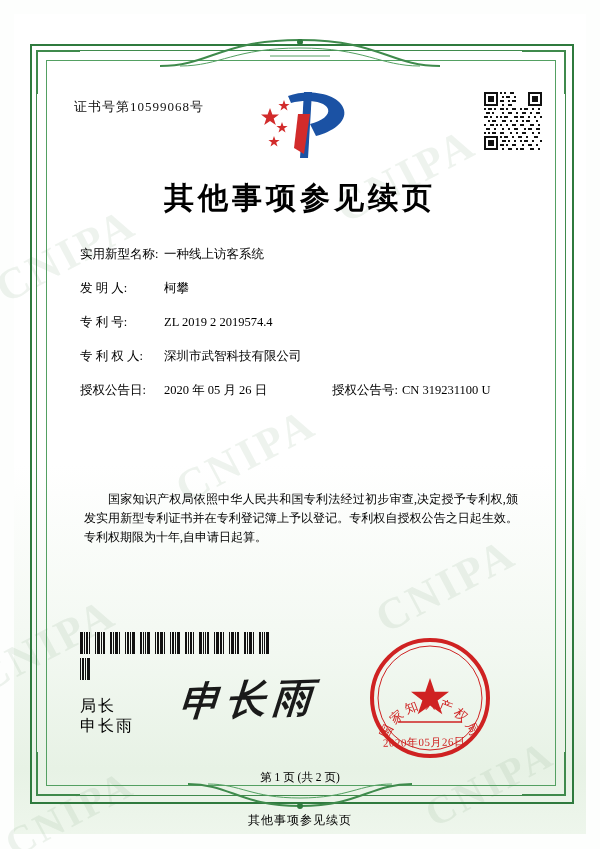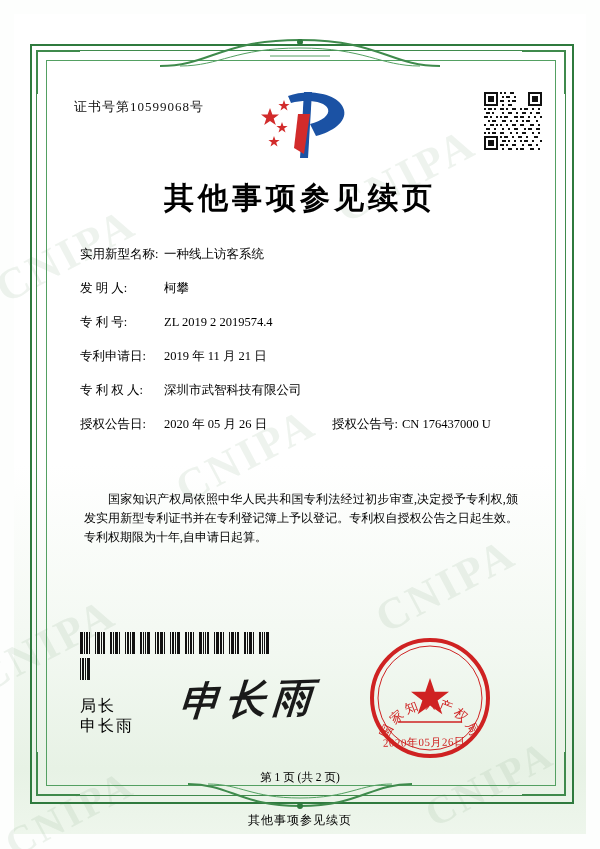--- a/index.html
+++ b/index.html
@@ -430,29 +430,26 @@
     <div class="field">
       <span class="flabel">实用新型名称:</span><span class="fvalue">一种线上访客系统</span>
     </div>
     <div class="field">
       <span class="flabel">发 明 人:</span><span class="fvalue">柯攀</span>
     </div>
     <div class="field">
       <span class="flabel">专 利 号:</span><span class="fvalue">ZL 2019 2 2019574.4</span>
     </div>
     <div class="field">
-      <span class="flabel">专利申请日:</span><span class="fvalue">2019 年 11 月 21 日</span>
-    </div>
-    <div class="field">
       <span class="flabel">专 利 权 人:</span><span class="fvalue">深圳市武智科技有限公司</span>
     </div>
     <div class="field two-col">
       <span class="flabel">授权公告日:</span><span class="fvalue">2020 年 05 月 26 日</span>
       <span class="inline-second">
-        <span class="flabel2">授权公告号:</span><span>CN 176437000 U</span>
+        <span class="flabel2">授权公告号:</span><span>CN 319231100 U</span>
       </span>
     </div>
   </div>
 
   <div class="body-text">
     <p>国家知识产权局依照中华人民共和国专利法经过初步审查,决定授予专利权,颁发实用新型专利证书并在专利登记簿上予以登记。专利权自授权公告之日起生效。专利权期限为十年,自申请日起算。</p>
   </div>
 
   <div class="barcode">
     <span style="width:3px"></span><span style="width:1px"></span><span style="width:2px"></span><span style="width:1px"></span>

